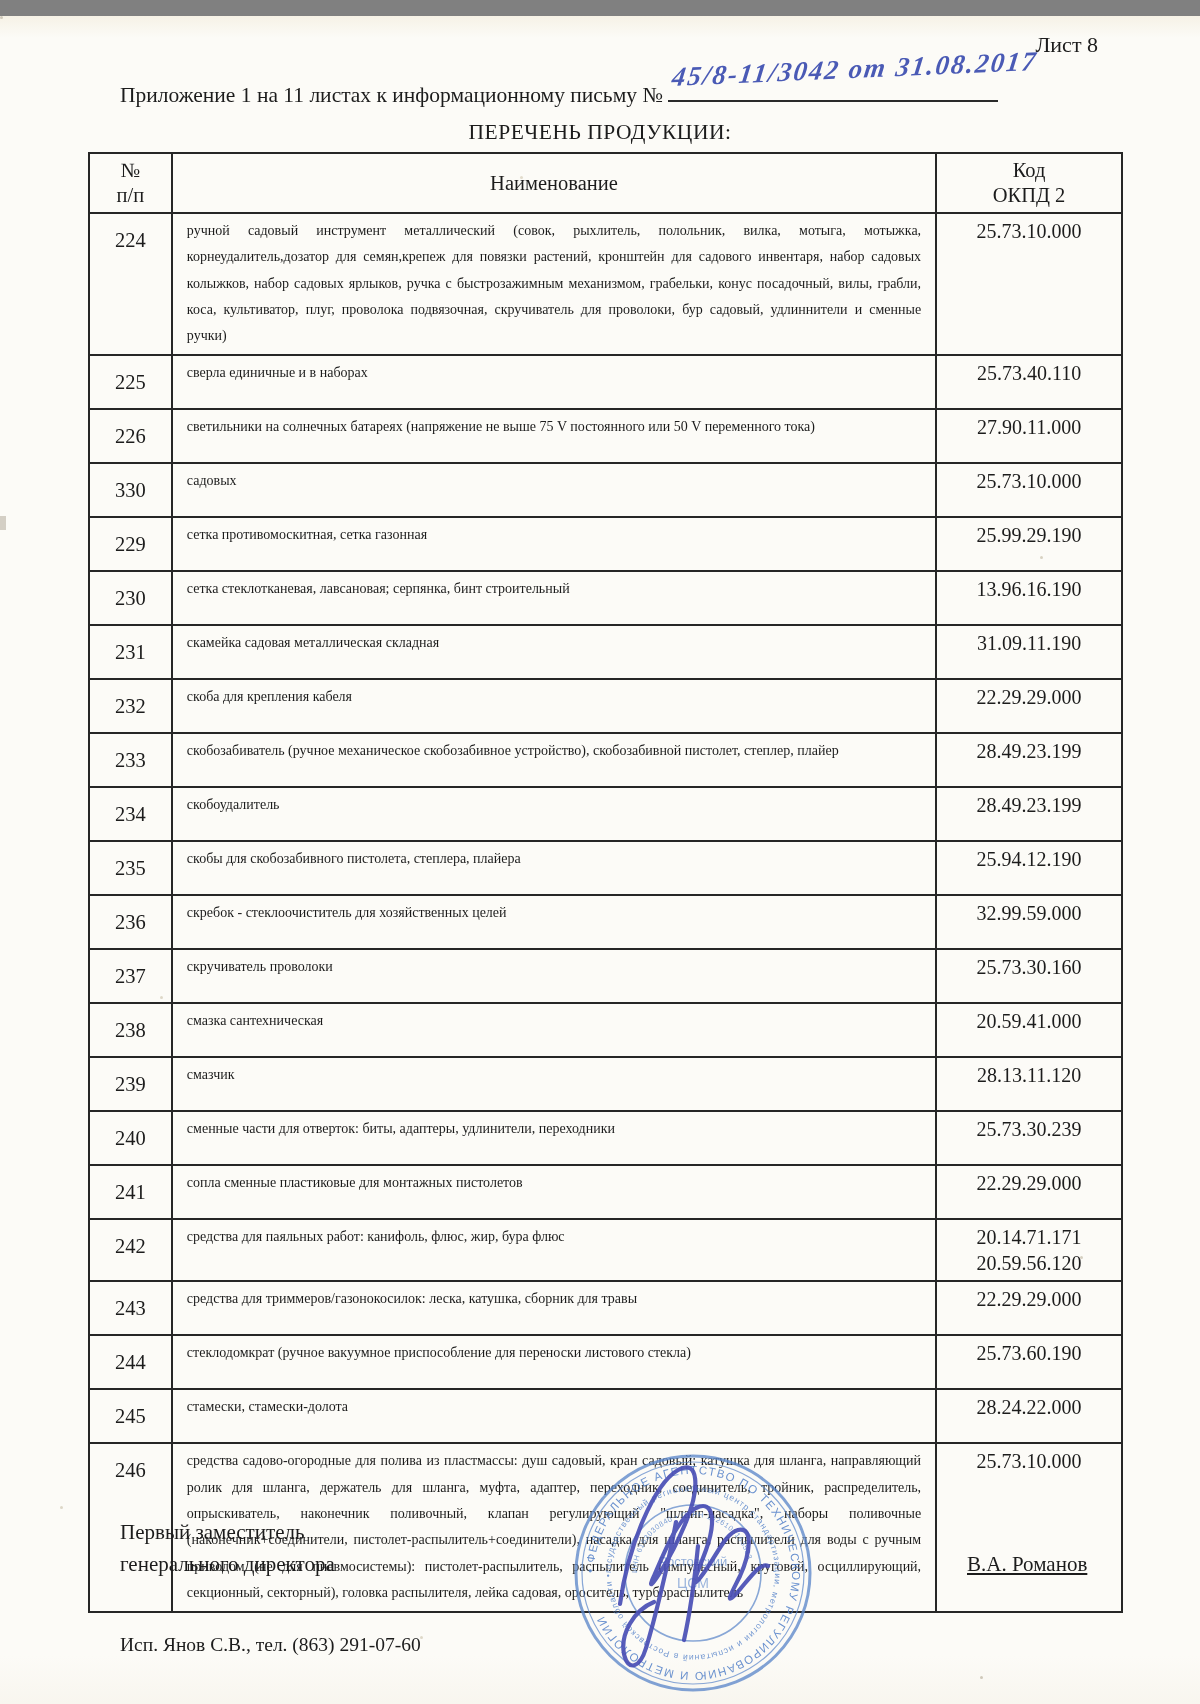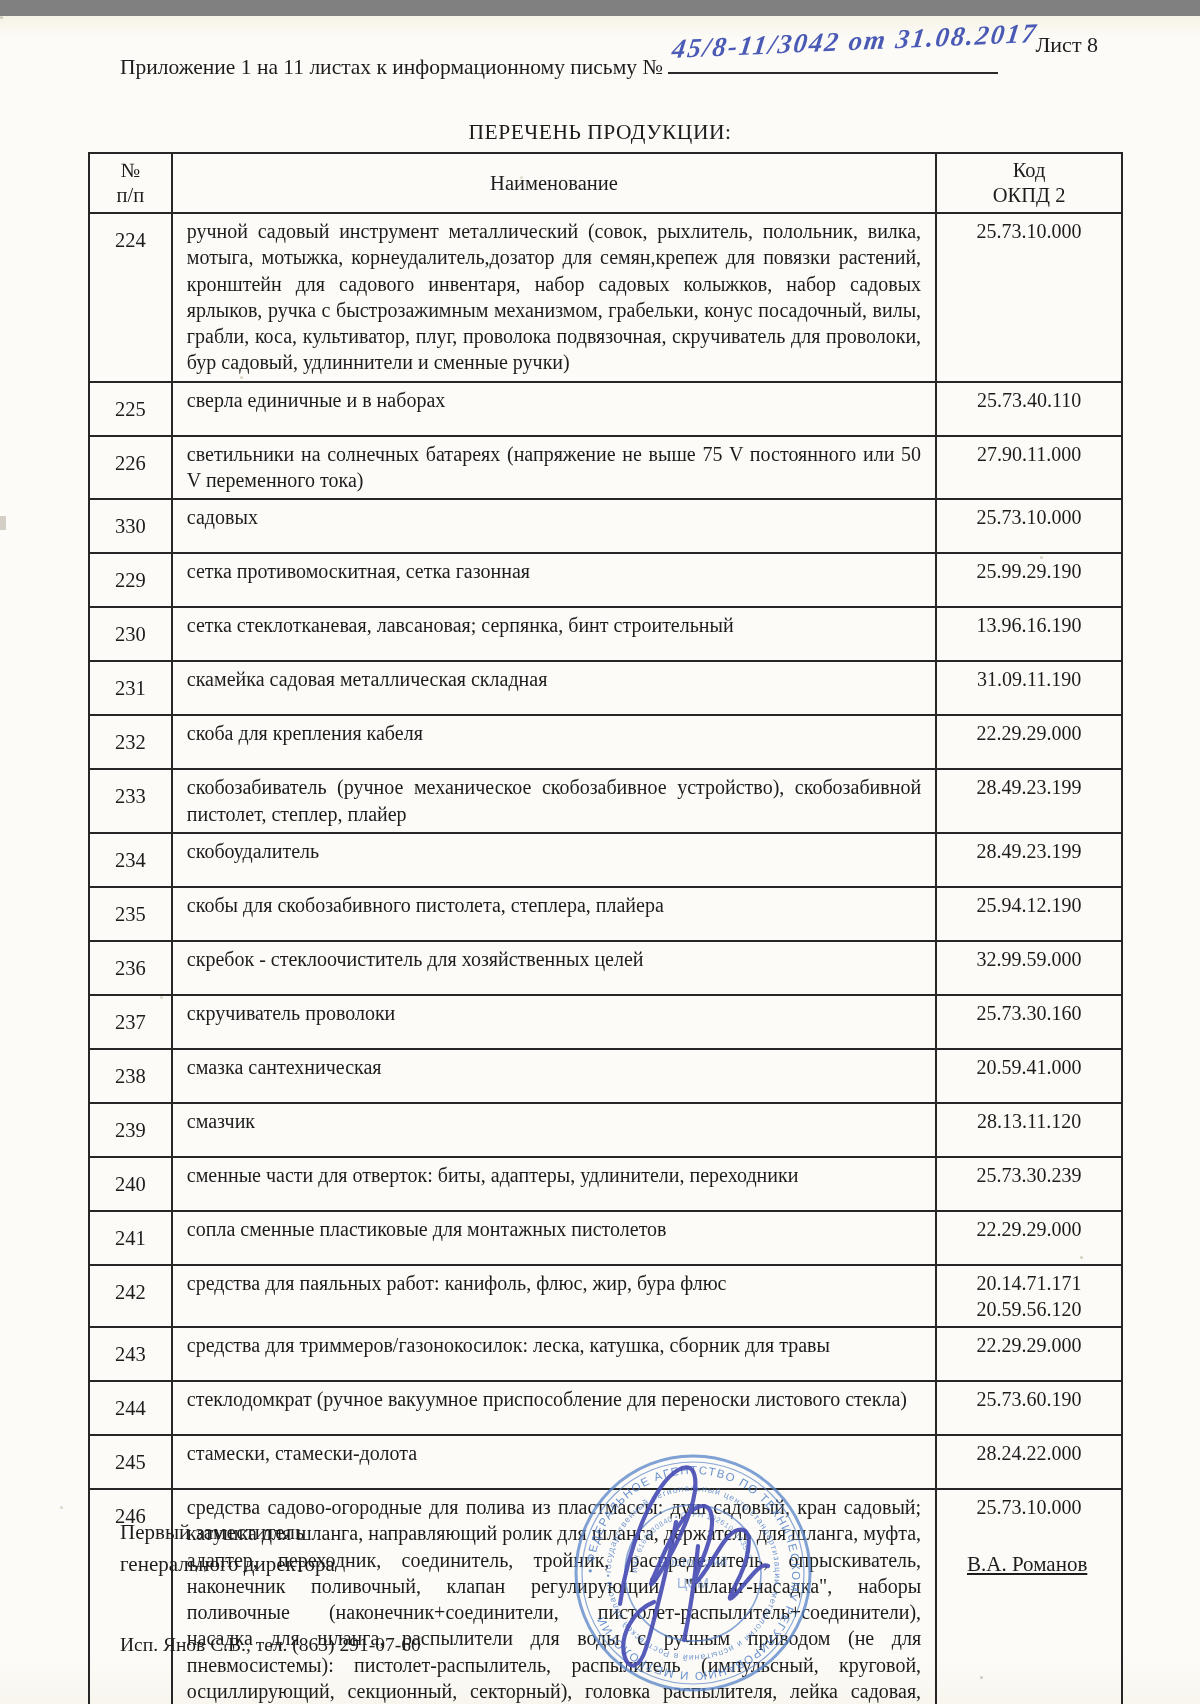--- a/index.html
+++ b/index.html
@@ -7,33 +7,33 @@
   .page {
     position:relative; width:1200px; height:1704px; margin:16px auto;
     background:linear-gradient(180deg,#f6f2e6 0px,#fcfbf7 22px,#fcfbf7 1640px,#f7f4ec 1704px);
     overflow:hidden; color:#1c1c1c;
   }
   .speckle { position:absolute; width:3px; height:3px; border-radius:50%; background:#cfc9ba;
     box-shadow: 240px 360px 0 #ddd6c6, 520px 160px 0 #e2dccc, 1040px 540px 0 #d8d2c2,
                 160px 980px 0 #ded8c8, 1080px 1240px 0 #d5cfc0, 60px 1490px 0 #ddd7c7,
                 980px 1660px 0 #cfc9ba, 420px 1620px 0 #ded8c8; }
   .sheet-label { position:absolute; top:16px; right:102px; font-size:22px; }
-  .appendix-row { position:absolute; top:32px; left:120px; white-space:nowrap; font-size:21.5px; }
+  .appendix-row { position:absolute; top:60px; left:120px; white-space:nowrap; font-size:21.5px; }
   .blank-line { display:inline-block; width:330px; border-bottom:2px solid #2a2a2a; position:relative; height:26px; vertical-align:baseline; }
   .handwritten {
     position:absolute; left:4px; top:-22px; width:360px; white-space:nowrap;
     font-style:italic; font-weight:bold; font-size:27px; letter-spacing:2px;
     color:#3b4db0; transform:rotate(-2.5deg) skewX(-10deg); opacity:.92;
   }
   .doc-title { position:absolute; top:104px; left:0; width:100%; text-align:center; font-size:21.5px; letter-spacing:.5px; }
   table.products { position:absolute; top:136px; left:88px; width:1035px; border-collapse:collapse; }
   table.products th, table.products td { border:2px solid #262626; vertical-align:top; }
   table.products th { font-weight:normal; font-size:20.5px; text-align:center; padding:4px 4px; line-height:25px; white-space:pre-line; vertical-align:middle; }
   .c-num  { width:83px;  text-align:center; font-size:20.5px; padding:13px 2px; line-height:26px; }
-  .c-name { width:766px; text-align:justify; font-size:20px; padding:4px 14px 5px 14px; line-height:26.3px; }
+  .c-name { width:766px; text-align:justify; font-size:14px; padding:4px 14px 5px 14px; line-height:26.3px; }
   .c-code { width:186px; text-align:center; font-size:20px; padding:4px 19px; line-height:26px; white-space:pre-line; }
   .footer { position:absolute; top:1500px; left:120px; width:980px; height:190px; }
   .signer-title { font-size:21px; line-height:32px; }
   .signer-name { position:absolute; left:847px; top:36px; font-size:21px;text-decoration:underline; }
   .executor { position:absolute; left:0; top:118px; font-size:19.5px; }
   .stamp-wrap { position:absolute; left:448px; top:-68px; width:250px; height:250px; opacity:.9; }
   .signature-wrap { position:absolute; left:438px; top:-90px; width:280px; height:260px; }
   .scan-band { position:absolute; left:0; bottom:3px; height:11px; width:100%; background:#161616; }
   .scan-band-gap { position:absolute; left:0; bottom:0; height:3px; width:100%; background:#fdfdfb; }
   .edge-mark { position:absolute; left:0; top:500px; width:6px; height:14px; background:#b9b3a4; opacity:.6; }

